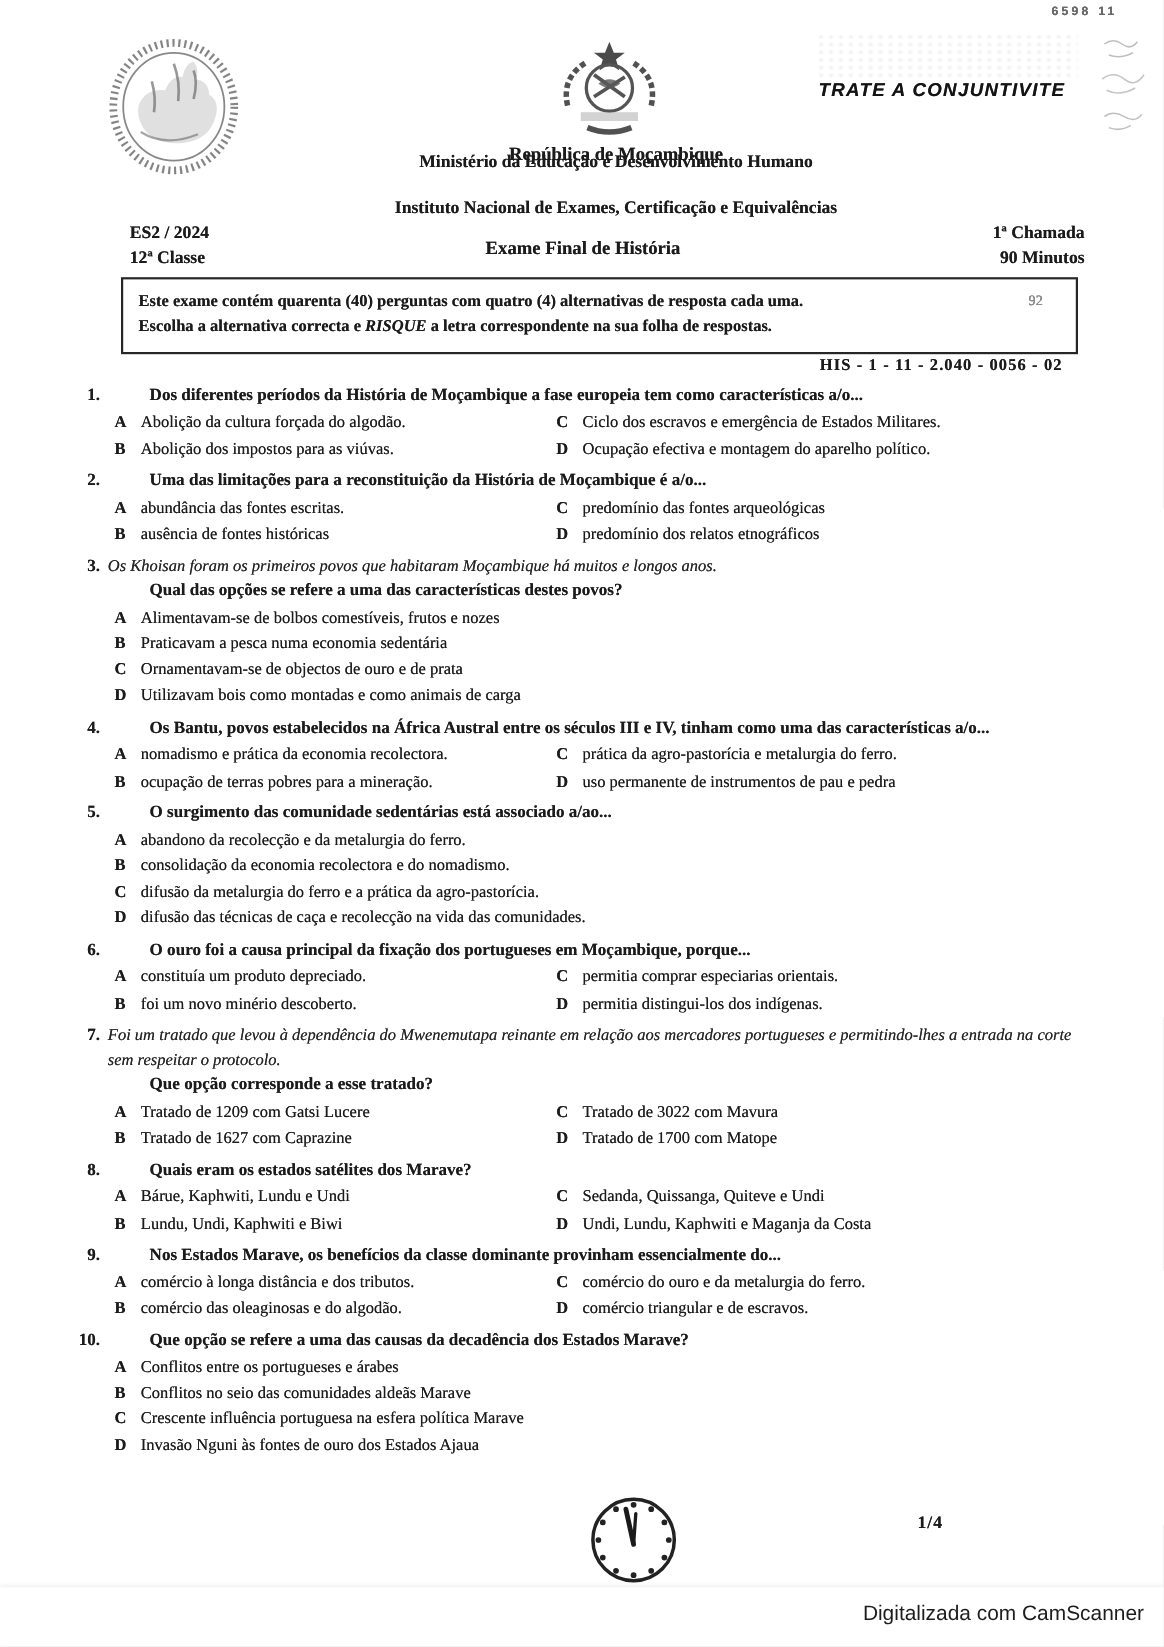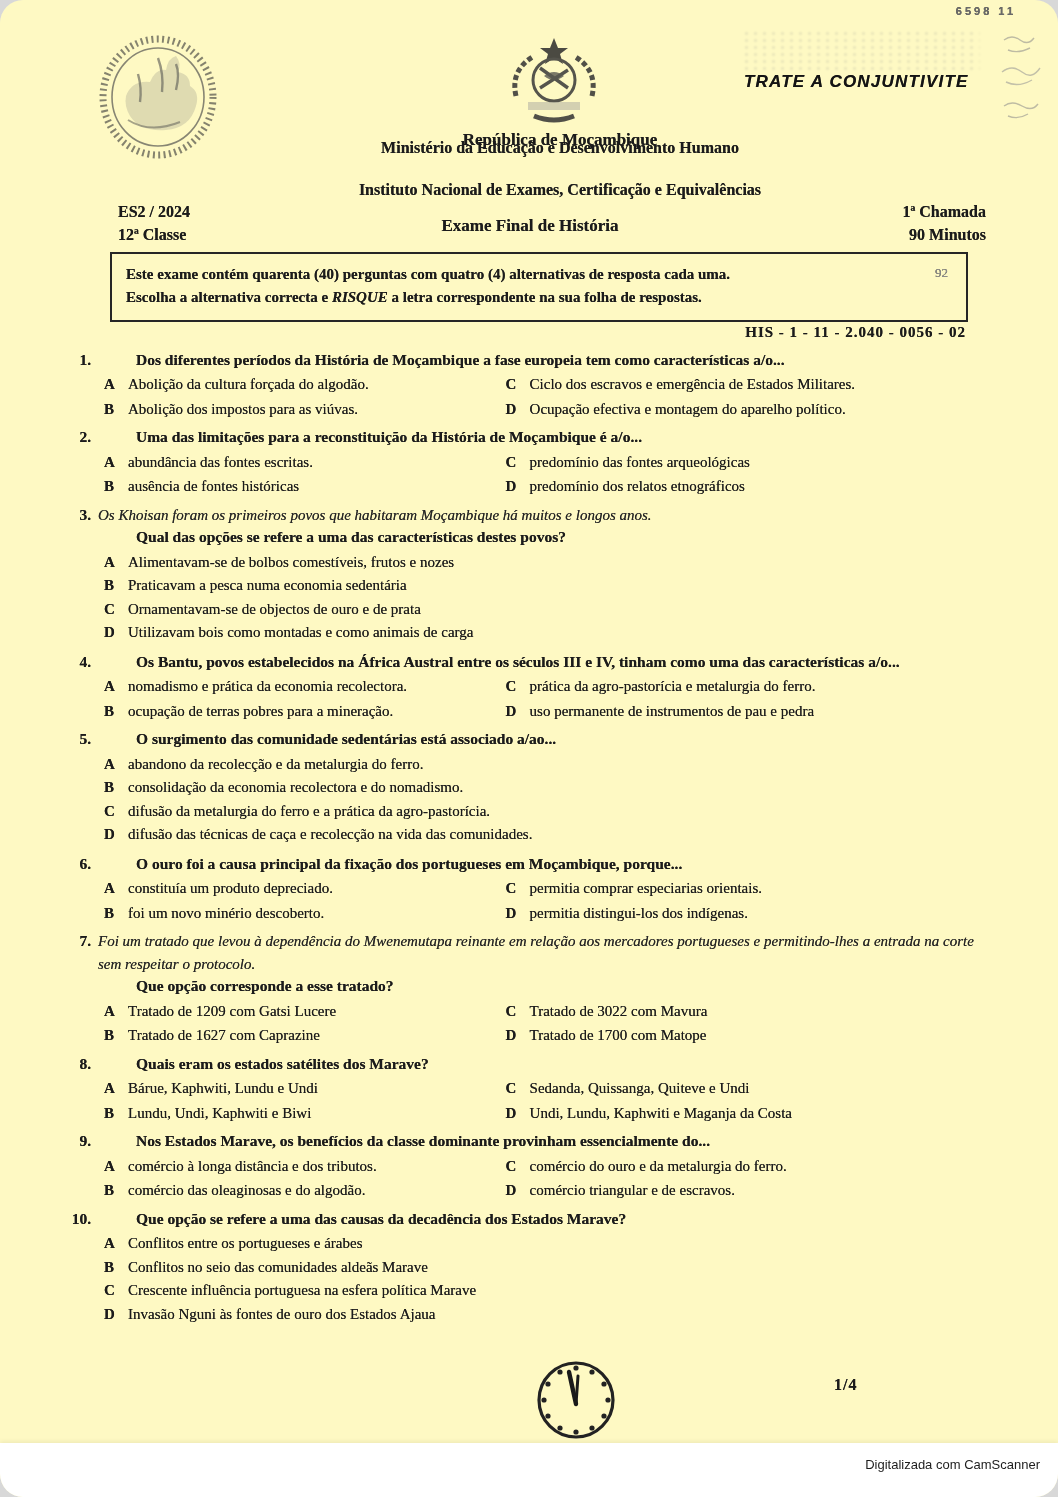--- a/index.html
+++ b/index.html
@@ -1,20 +1,19 @@
 <!DOCTYPE html>
 <html><head>
 <meta charset="utf-8">
 <style>
   html,body{margin:0;padding:0;background:#d8d8d8;}
   .page{
-    position:relative;width:1058px;height:1497px;background:#fef9c3;
+    position:relative;width:1058px;height:1497px;background:#ffffff;
     font-family:"Liberation Serif", serif;color:#1b1b1b;overflow:hidden;
     text-shadow:0 0 .5px rgba(25,25,25,.8);
-    border-radius:23px;
   }
   
   .corner-code{position:absolute;top:5px;right:42px;font-size:11px;font-weight:bold;
     letter-spacing:3px;color:#6a6a6a;font-family:"Liberation Sans",sans-serif;}
   .smudge{position:absolute;top:30px;left:742px;width:238px;height:42px;opacity:.30;
     background-image:radial-gradient(#8f8f8f 1.1px,transparent 1.7px);
     background-size:9px 7px;filter:blur(1.2px);}
   .slogan{position:absolute;top:72px;left:744px;width:250px;
     font-family:"Liberation Sans",sans-serif;font-weight:bold;font-size:17px;
     letter-spacing:1.2px;color:#141414;font-style:italic;}
@@ -24,21 +23,21 @@
   
   .hdr{position:absolute;left:130px;width:860px;text-align:center;font-weight:bold;}
   .hdr.country{top:130px;font-size:17px;}
   .hdr.ministry{top:139px;font-size:16px;}
   .hdr.institute{top:181px;font-size:16px;}
   .meta-left{position:absolute;left:118px;top:200px;font-weight:bold;font-size:16px;line-height:1.45;}
   .meta-right{position:absolute;right:72px;top:200px;font-weight:bold;font-size:16px;line-height:1.45;text-align:right;}
   .exam-title{position:absolute;left:130px;width:800px;top:216px;text-align:center;font-weight:bold;font-size:17px;}
   
   .instr-box{position:absolute;left:110px;top:252px;width:824px;border:2px solid #262626;
-    padding:9px 16px 10px 14px;font-weight:bold;font-size:15px;line-height:1.55;}
+    padding:9px 28px 10px 14px;font-weight:bold;font-size:15px;line-height:1.55;}
   .instr-line1{position:relative;}
   .stray-mark{position:absolute;right:2px;top:0;font-weight:normal;color:#8c8c8c;font-size:13px;}
   .risque{font-style:italic;}
   .exam-code{position:absolute;right:92px;top:324px;font-weight:bold;font-size:15px;letter-spacing:1px;}
   
   .questions{position:absolute;top:349px;left:57px;width:920px;}
   .q{display:flex;margin-bottom:6px;}
   .qnum{flex:0 0 34px;text-align:right;padding-right:7px;font-weight:bold;font-size:15.5px;line-height:1.45;}
   .qbody{flex:1;}
   .intro{font-style:italic;font-size:15px;line-height:1.5;color:#262626;}
@@ -48,21 +47,21 @@
   .opts.two-col{display:grid;grid-template-columns:46% 54%;row-gap:2px;}
   .option{display:flex;font-size:15px;line-height:1.5;}
   .olet{flex:0 0 24px;font-weight:bold;}
   .otext{flex:1;padding-right:6px;}
   
   .clock{position:absolute;left:534px;top:1358px;}
   .page-num{position:absolute;left:834px;top:1376px;font-weight:bold;font-size:16px;letter-spacing:1px;}
   .cam-bar{position:absolute;left:0;bottom:0;width:100%;height:54px;background:#ffffff;
     box-shadow:0 -2px 4px rgba(0,0,0,.06);}
   .cam-text{position:absolute;right:18px;top:14px;font-family:"Liberation Sans",sans-serif;
-    font-size:13px;color:#1d1d1d;text-shadow:none;}
+    font-size:19px;color:#1d1d1d;text-shadow:none;}
 </style>
 </head>
 <body>
 
 <div class="page">
 
   <div class="corner-code">6598  11</div>
   <div class="smudge"></div>
   <div class="slogan">TRATE A CONJUNTIVITE</div>
 

